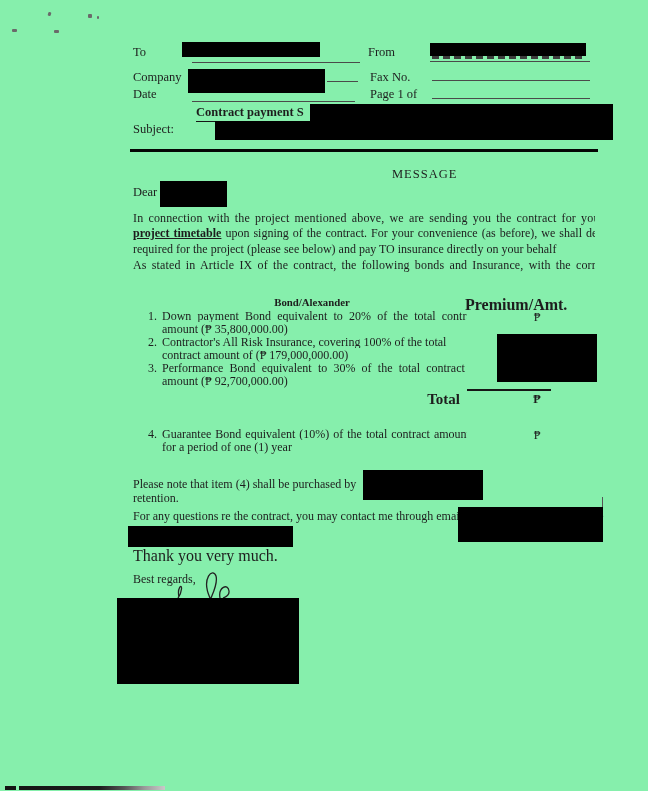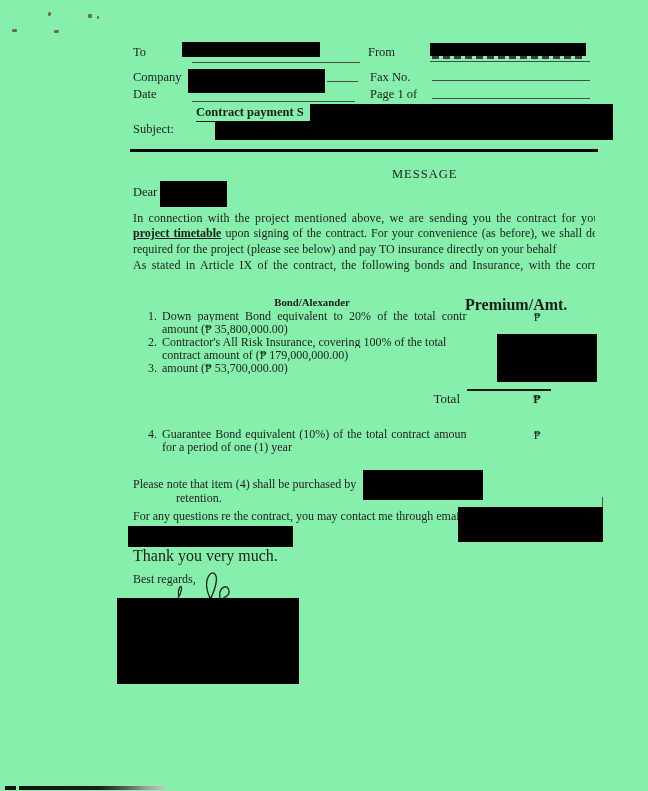--- a/index.html
+++ b/index.html
@@ -60,29 +60,29 @@
   .item .num{position:absolute;left:15px;top:0;}
   .item .itxt{position:absolute;left:29px;top:0;width:305px;}
   .item .iln{white-space:nowrap;overflow:hidden;height:13.3px;}
   .item1{left:133px;top:309px;}
   .item2{left:133px;top:335px;}
   .item3{left:133px;top:361px;}
   .item4{left:133px;top:427px;}
   .peso1{position:absolute;left:500px;top:310px;width:74px;text-align:center;}
   .box-premium{left:497px;top:334px;width:100px;height:48px;}
   .line-total{position:absolute;left:467px;top:389px;width:84px;height:2px;background:#161616;}
-  .lbl-total{position:absolute;left:376px;top:391px;width:84px;text-align:right;font-weight:normal;font-size:13px;}
+  .lbl-total{position:absolute;left:376px;top:391px;width:84px;text-align:right;font-weight:bold;font-size:15px;}
   .peso-total{position:absolute;left:500px;top:392px;width:74px;text-align:center;font-weight:bold;}
   .peso4{position:absolute;left:500px;top:428px;width:74px;text-align:center;}
 
   
   .note-pre{left:133px;top:477px;font-size:12px;}
   .note-post{left:486px;top:477px;font-size:12px;margin-top:32px;}
   .box-purchase{left:363px;top:470px;width:120px;height:30px;}
-  .note-l2{left:133px;top:491px;font-size:12px;margin-left:43px;}
+  .note-l2{left:133px;top:491px;font-size:12px;}
   .contact{left:133px;top:509px;font-size:12px;}
   .box-email1{left:458px;top:507px;width:145px;height:35px;}
   .box-email2{left:128px;top:526px;width:165px;height:21px;}
   .thanks{left:133px;top:547px;font-size:16px;}
   .regards{left:133px;top:572px;font-size:12px;}
   .sig{position:absolute;left:170px;top:568px;z-index:2;}
   .box-signature{left:117px;top:598px;width:182px;height:86px;}
 
   
   .right-tick{position:absolute;left:602px;top:497px;width:1px;height:13px;background:#555;}
@@ -155,21 +155,22 @@
   <div class="item item2">
     <span class="num">2.</span>
     <div class="itxt">
       <div class="iln">Contractor's All Risk Insurance, covering 100% of the total</div>
       <div class="iln">contract amount of (₱ 179,000,000.00)</div>
     </div>
   </div>
   <div class="item item3">
     <span class="num">3.</span>
     <div class="itxt">
-      <div class="iln">amount (₱ 53,700,000.00)</div>
+      <div class="iln ws3">Performance Bond equivalent to 30% of the total contract</div>
+      <div class="iln">amount (₱ 92,700,000.00)</div>
     </div>
   </div>
   <div class="item item4">
     <span class="num">4.</span>
     <div class="itxt">
       <div class="iln ws1">Guarantee Bond equivalent (10%) of the total contract amount</div>
       <div class="iln">for a period of one (1) year</div>
     </div>
   </div>
 

